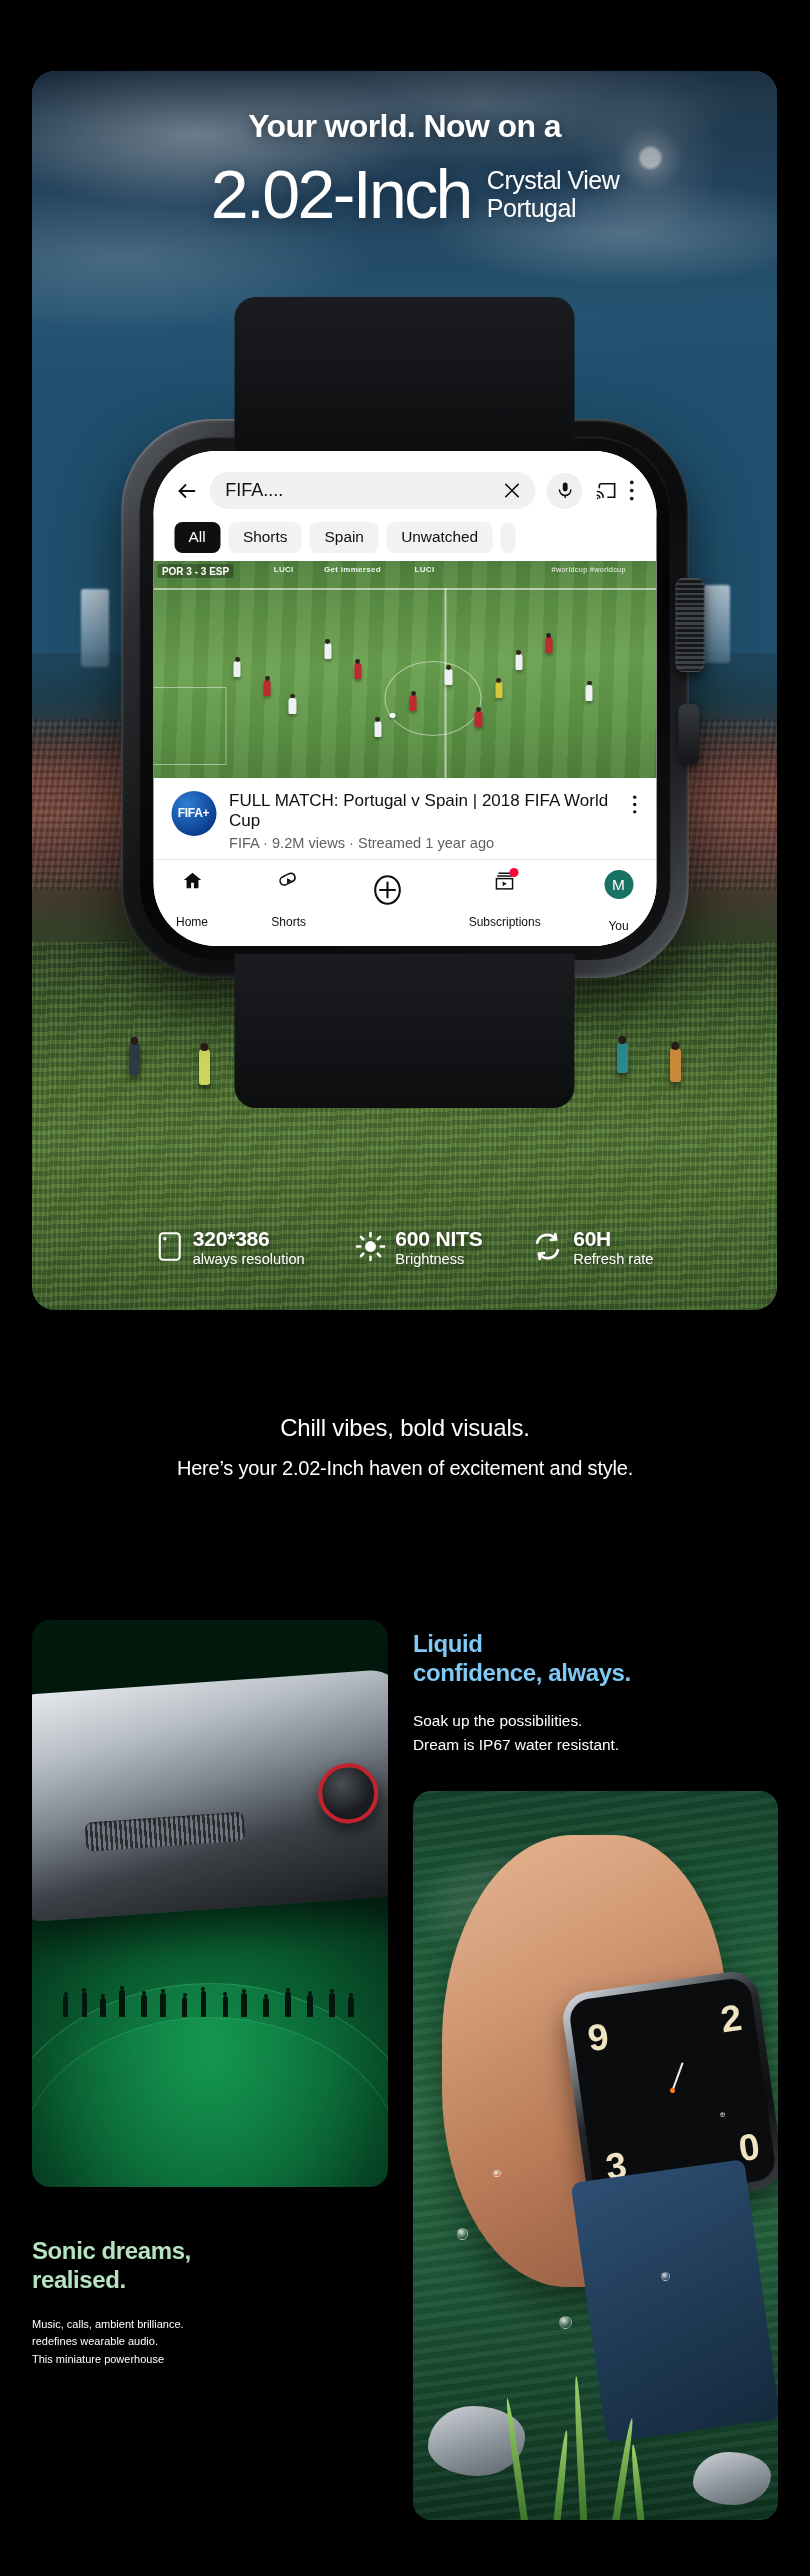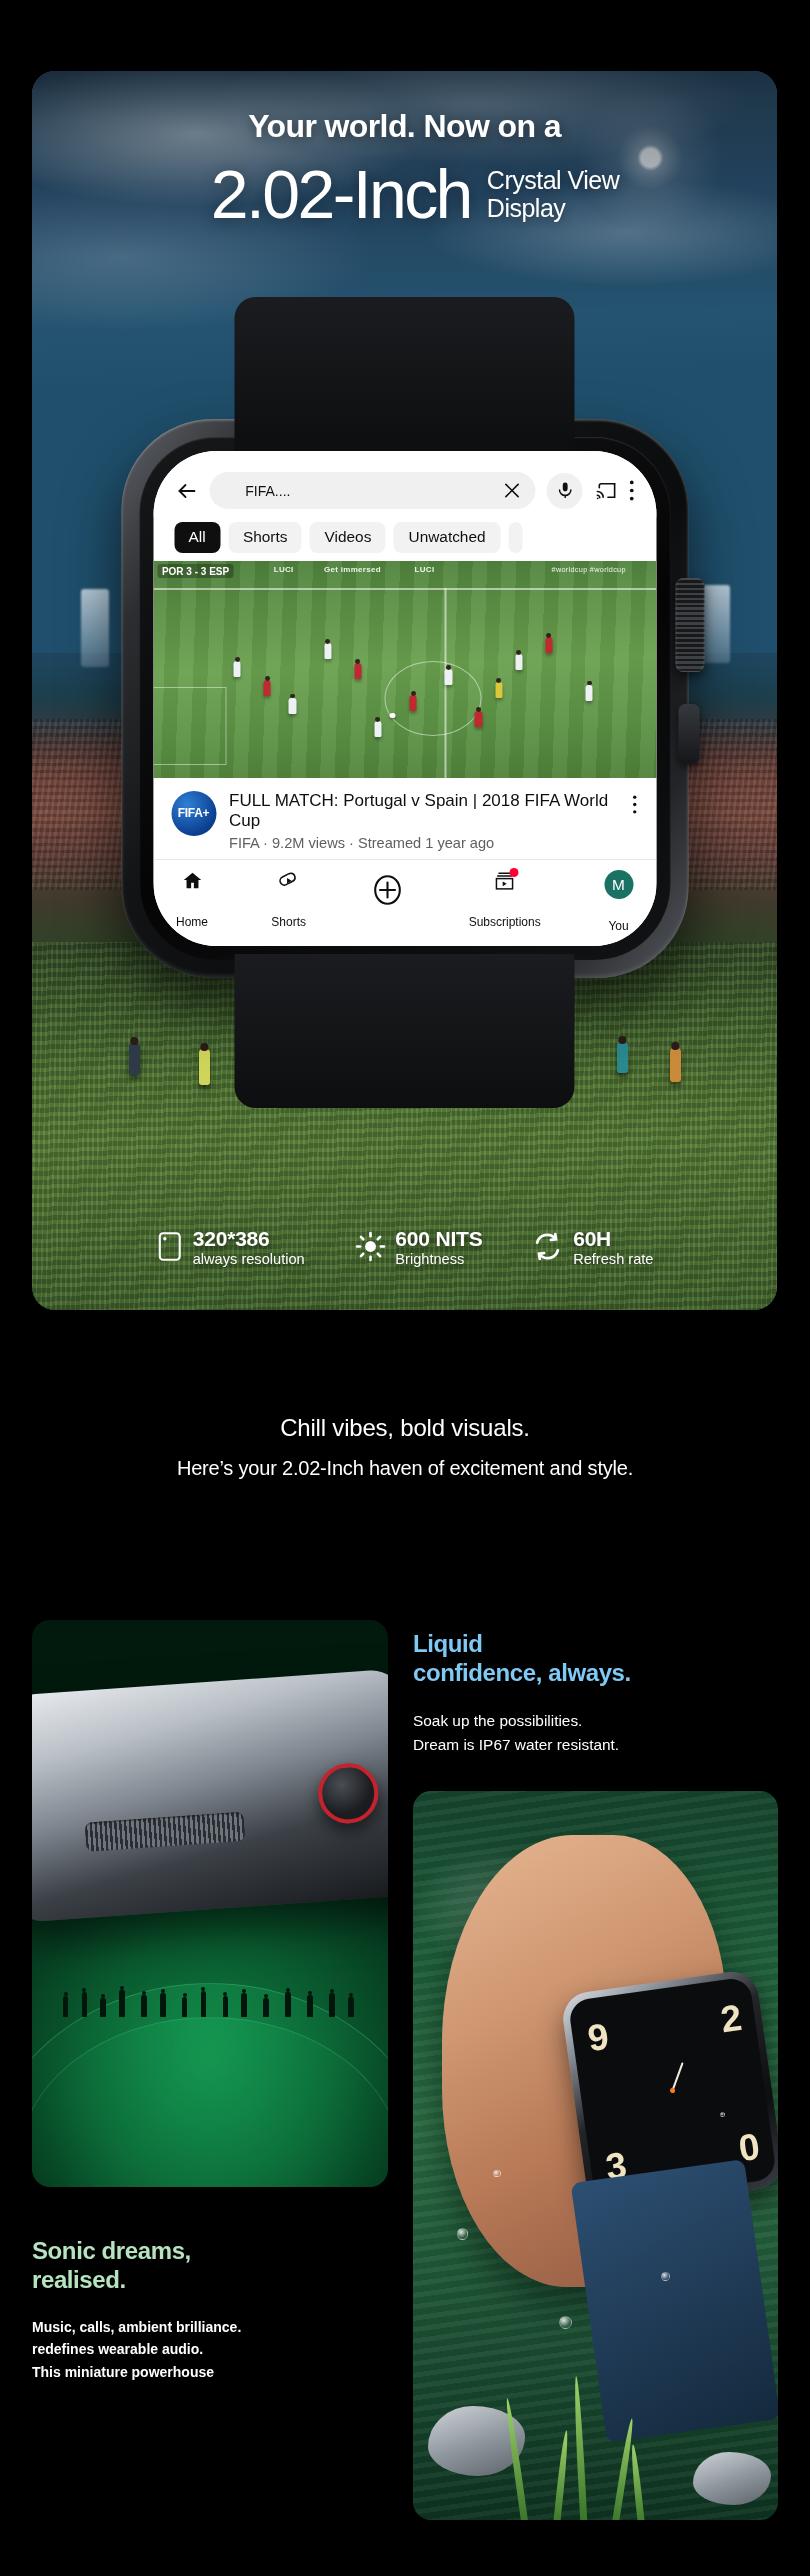--- a/index.html
+++ b/index.html
@@ -227,25 +227,24 @@
     height: 37px;
     border-radius: 18.6px;
     background: #f0f0f0;
     display: flex;
     align-items: center;
     justify-content: space-between;
     padding: 0 13px 0 16px;
     min-width: 0;
   }
   .yt-query {
-    font-size: 14px;
+    font-size: 18px;
     color: #121212;
     white-space: nowrap;
     overflow: hidden;
-    margin-left: 20px;
   }
   .yt-icon-btn { flex: 0 0 auto; display: flex; align-items: center; justify-content: center; }
   .yt-mic {
     width: 36px; height: 36px; border-radius: 50%;
     background: #f0f0f0;
     display: flex; align-items: center; justify-content: center;
   }
 
   .yt-chips {
     display: flex;
@@ -589,43 +588,43 @@
   .sonic-block { position: absolute; left: 32px; top: 648px; width: 348px; }
   .sonic-title {
     font-size: 24px;
     font-weight: 700;
     line-height: 1.22;
     letter-spacing: -0.4px;
   }
   .sonic-body {
     margin-top: 21px;
     color: #ffffff;
-    font-size: 14px;
+    font-size: 11px;
     line-height: 1.62;
-    font-weight: 700;
+    font-weight: 400;
   }
 </style>
 </head>
 <body>
 
 <section class="hero">
   <div class="hero-sky"></div>
   <div class="hero-stadium"></div>
   <div class="hero-grad-top"></div>
 
   <div class="floodlight" style="left:49px; top:518px;"></div>
   <div class="floodlight" style="right:47px; top:514px;"></div>
 
   <div class="hero-copy">
     <div class="hero-kicker">Your world. Now on a</div>
     <div class="hero-line2">
       <div class="hero-size">2.02-Inch</div>
       <div class="hero-sub">
         <div>Crystal View</div>
-        <div>Display</div>
+        <div>Portugal</div>
       </div>
     </div>
   </div>
 
   <div class="watch">
     <div class="strap top"></div>
     <div class="strap bot"></div>
     <div class="watch-body">
       <div class="watch-bezel"></div>
     </div>
@@ -671,21 +670,21 @@
             <circle cx="2" cy="3" r="1.6"></circle>
               <circle cx="2" cy="10" r="1.6"></circle>
               <circle cx="2" cy="17" r="1.6"></circle>
           </svg>
         </span>
       </div>
 
       <div class="yt-chips">
         <div class="chip active">All</div>
         <div class="chip">Shorts</div>
-        <div class="chip">Videos</div>
+        <div class="chip">Spain</div>
         <div class="chip">Unwatched</div>
         <div class="chip" style="width:14.6px;padding:0;"></div>
       </div>
 
       <div class="yt-thumb">
         <div class="scoreboard">POR 3 - 3 ESP</div>
         <div class="overlay-brand" style="left:24%;">LUCI</div>
         <div class="overlay-brand" style="left:34%;">Get immersed</div>
         <div class="overlay-brand" style="left:52%;">LUCI</div>
         <div class="overlay-brand" style="right:6%; font-weight:400; font-size:7.3px;">#worldcup   #worldcup</div>

